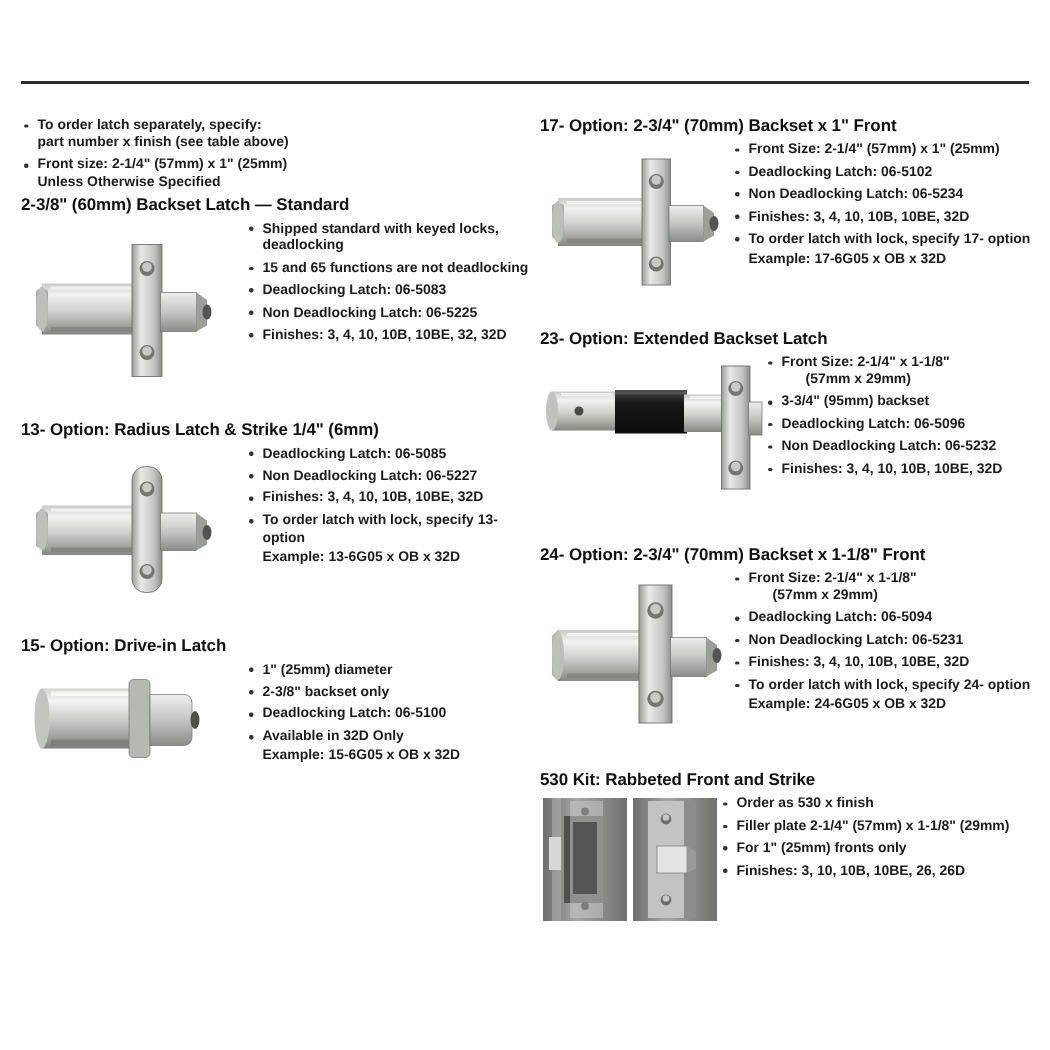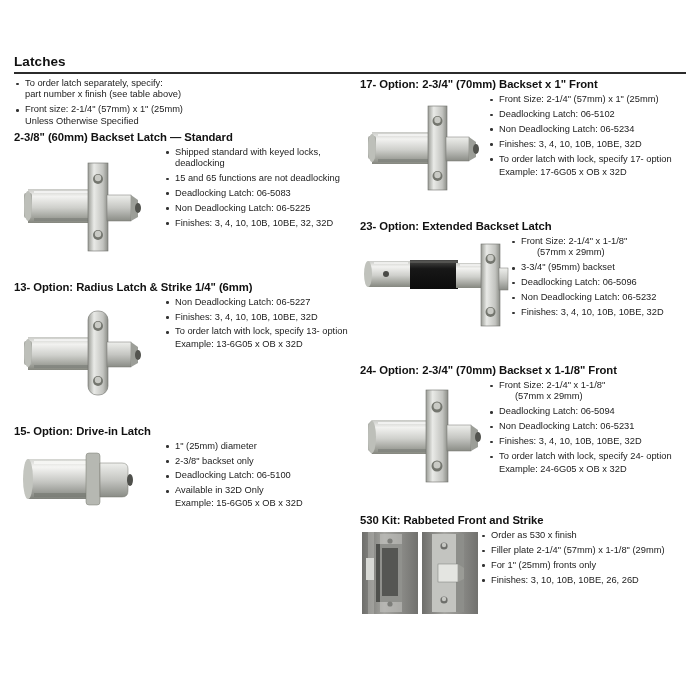--- a/index.html
+++ b/index.html
@@ -42,20 +42,21 @@
     top: 78px;
   }
   .col-left  { left: 14px;  width: 348px; }
   .col-right { left: 360px; width: 330px; }
 
   
   ul.bl {
     list-style: none;
     margin: 0;
     padding: 0;
+    font-weight: bold;
   }
   ul.bl > li {
     position: relative;
     padding-left: 11px;
     margin-bottom: 3.5px;
     font-size: 9.3px;
     line-height: 11.4px;
     color: #1b1b1b;
   }
   ul.bl > li::before {
@@ -104,21 +105,20 @@
   
   .gap-sm { height: 8px; }
   .gap-md { height: 14px; }
 </style>
 </head>
 <body>
 
 <div class="page">
 
   <div class="page-head">
-    <h1>Latches</h1>
     <div class="rule"></div>
   </div>
 
   <div class="col col-left">
 
     <ul class="bl intro-list">
       <li>
         <span>To order latch separately, specify:</span>
         <span class="l2">part number x finish (see table above)</span>
       </li>
@@ -204,20 +204,21 @@
               <ellipse cx="84" cy="84" rx="5" ry="5" fill="#74766f"></ellipse>
               <ellipse cx="84" cy="83" rx="3.2" ry="3.2" fill="#c9cac5"></ellipse>
               <rect x="93" y="45" width="24" height="25" fill="url(#bolt1)" stroke="#74766f" stroke-width="0.5"></rect>
               <path d="M117 45 L124 50 L124 66 L117 70 Z" fill="#9c9e98"></path>
               <ellipse cx="124" cy="58" rx="3" ry="5" fill="#53544f"></ellipse>
             </svg>
           </div>
         </div>
         <div class="specs">
           <ul class="bl">
+            <li>Deadlocking Latch: 06-5085</li>
             <li>Non Deadlocking Latch: 06-5227</li>
             <li>Finishes: 3, 4, 10, 10B, 10BE, 32D</li>
             <li>To order latch with lock, specify 13- option</li>
             <li class="cont">Example: 13-6G05 x OB x 32D</li>
           </ul>
         </div>
       </div>
     </div>
 
     <div class="gap-sm"></div>

